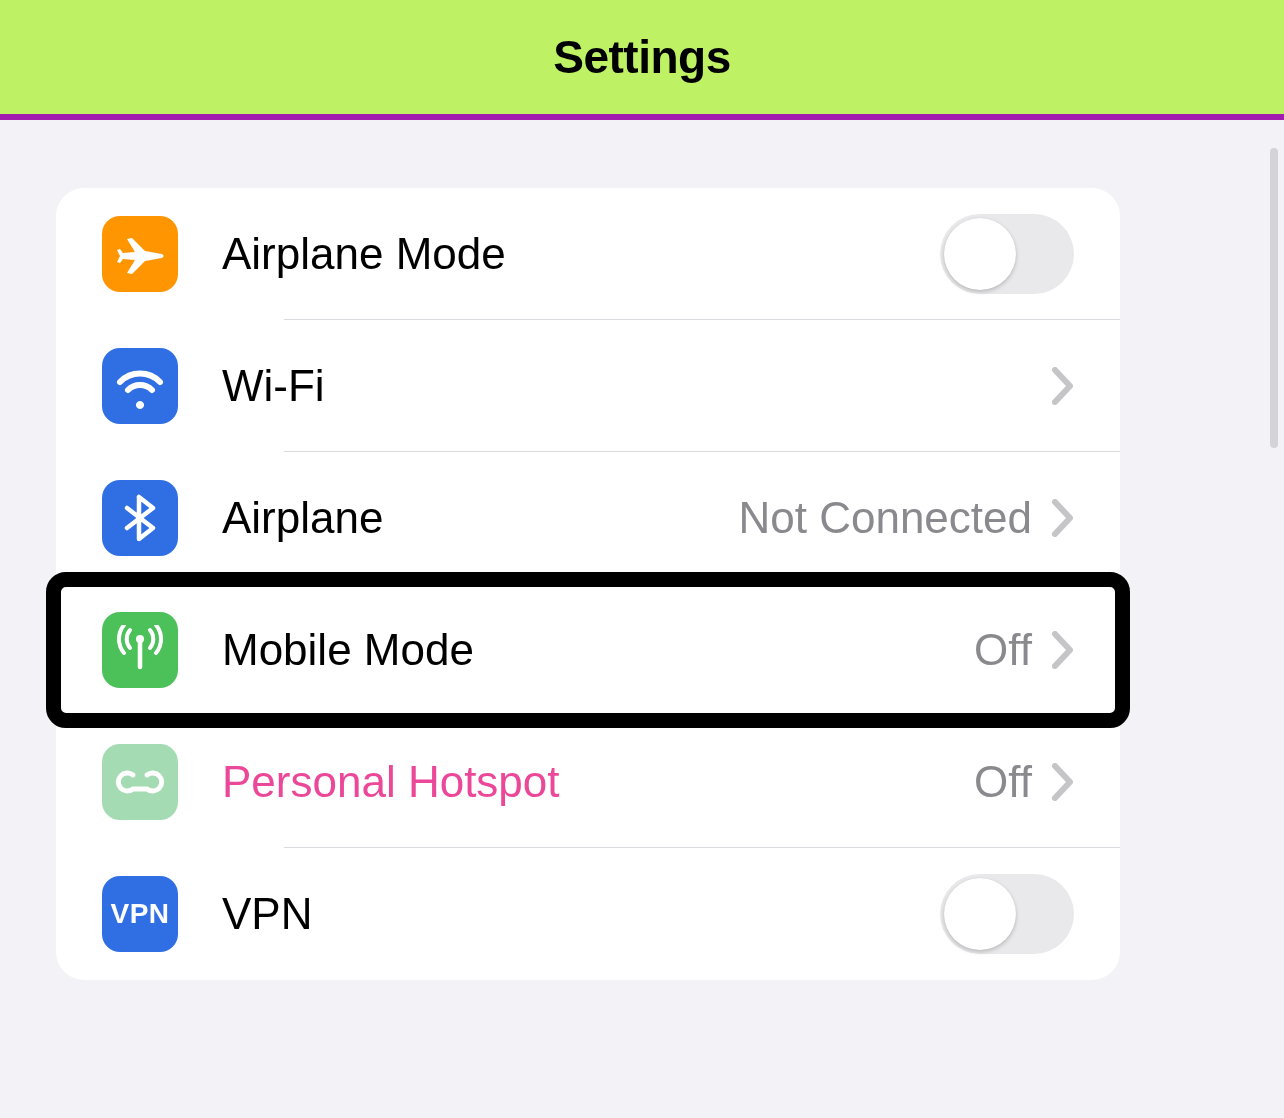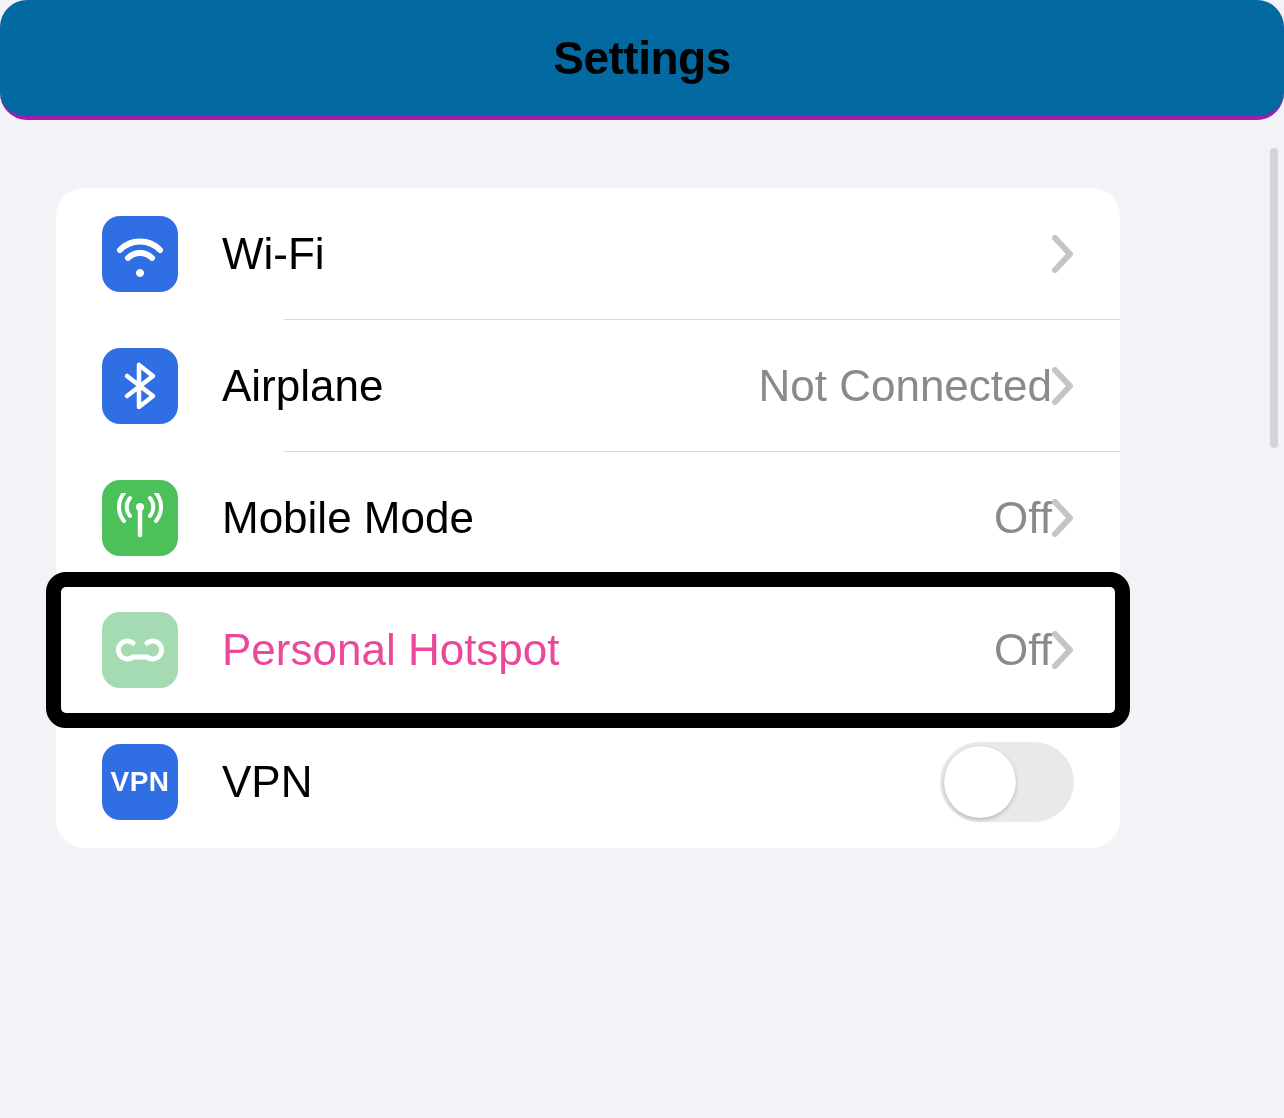--- a/index.html
+++ b/index.html
@@ -7,26 +7,25 @@
       width: 1284px;
       height: 1118px;
       font-family: -apple-system, "Helvetica Neue", Helvetica, Arial, sans-serif;
       background: #f2f2f7;
       color: #000;
       overflow: hidden;
     }
     .nav-bar {
       width: 100%;
       height: 120px;
-      background: #0369a1;
-      border-bottom: 4px solid #a21caf;
+      background: #bef264;
+      border-bottom: 6px solid #a21caf;
       display: flex;
       align-items: center;
       justify-content: center;
-      border-radius: 27px;
     }
     .nav-title {
       font-size: 46px;
       font-weight: 700;
       letter-spacing: -0.5px;
     }
     .content-area {
       position: relative;
       width: 100%;
       height: calc(100% - 120px);
@@ -78,20 +77,21 @@
     .label {
       font-size: 44px;
       font-weight: 400;
       margin-left: 44px;
       flex: 1;
     }
     .label.dim { color: #ec4899; }
     .detail {
       font-size: 44px;
       color: #8a8a8e;
+      margin-right: 20px;
     }
     .chevron {
       color: #c5c5c8;
       flex-shrink: 0;
     }
     .switch {
       width: 134px;
       height: 80px;
       border-radius: 40px;
       background: #e9e9eb;
@@ -131,20 +131,32 @@
 
 <div class="nav-bar">
   <div class="nav-title">Settings</div>
 </div>
 
 <div class="content-area">
   <div class="scrollbar"></div>
 
   <div class="group">
 
+    <div class="row">
+      <div class="icon-tile" style="background:#ff9500">
+        <svg width="50" height="50" viewBox="0 0 50 50">
+          <path d="M47 25 L30 22 L17 9 L12 10 L20 23 L8 24 L5 20 L2 21 L5 27 L2 33 L5 34 L8 30 L20 31 L12 44 L17 45 L30 32 L47 29 C49 28 49 26 47 25 Z" fill="#fff"></path>
+        </svg>
+      </div>
+      <div class="label">Airplane Mode</div>
+      <div class="switch">
+        <div class="knob"></div>
+      </div>
+      <div class="sep"></div>
+    </div>
 
     <div class="row">
       <div class="icon-tile" style="background:#2f6ee3">
         <svg width="50" height="50" viewBox="0 0 50 50">
           <path d="M25 40 a4 4 0 1 0 0.01 0 Z" fill="#fff"></path>
           <path d="M13 29 a17 17 0 0 1 24 0" stroke="#fff" stroke-width="6" fill="none" stroke-linecap="round"></path>
           <path d="M5 21 a28 28 0 0 1 40 0" stroke="#fff" stroke-width="6" fill="none" stroke-linecap="round"></path>
         </svg>
       </div>
       <div class="label">Wi-Fi</div>

